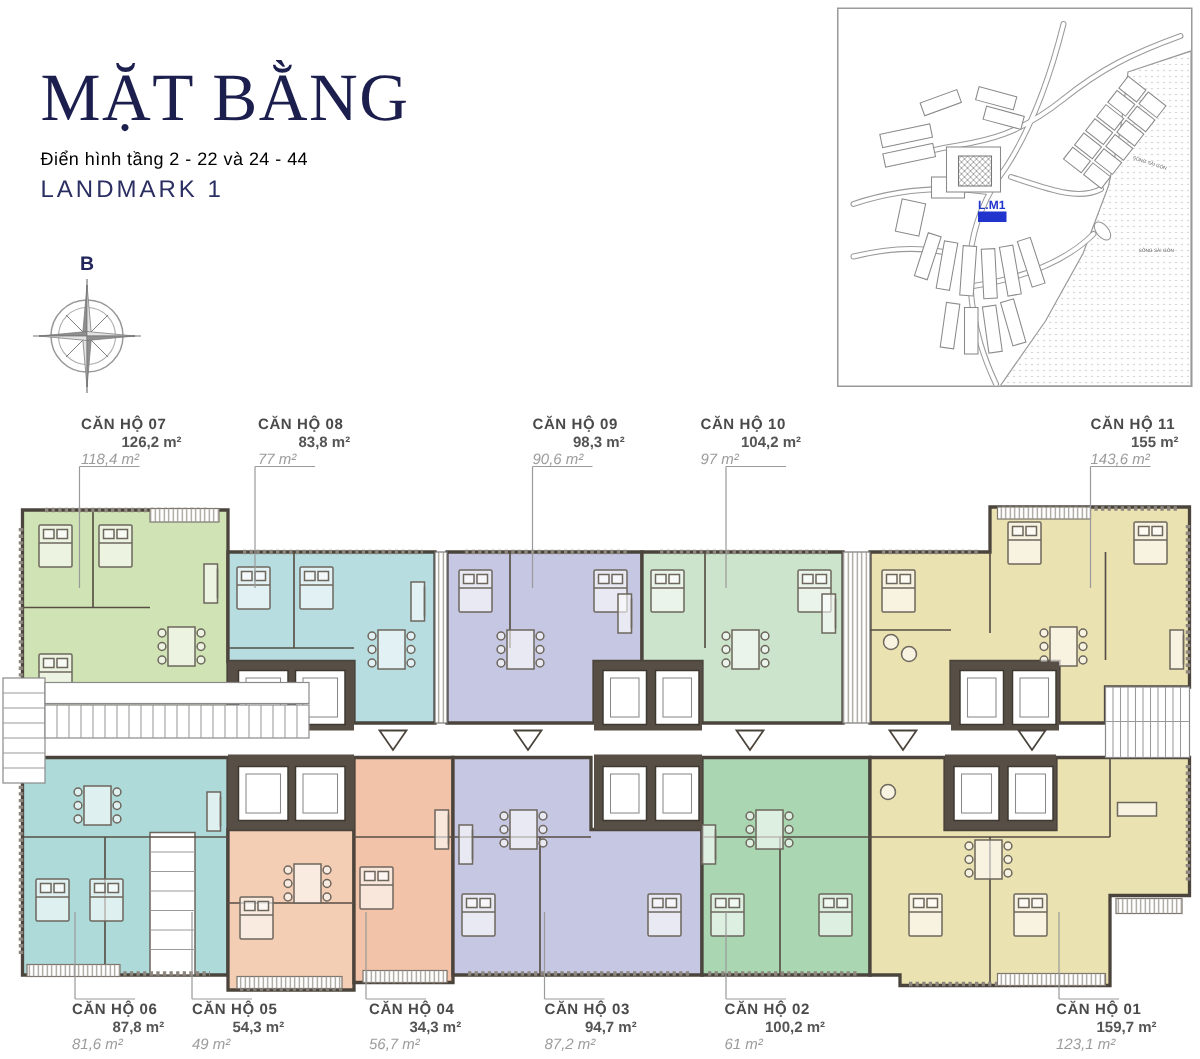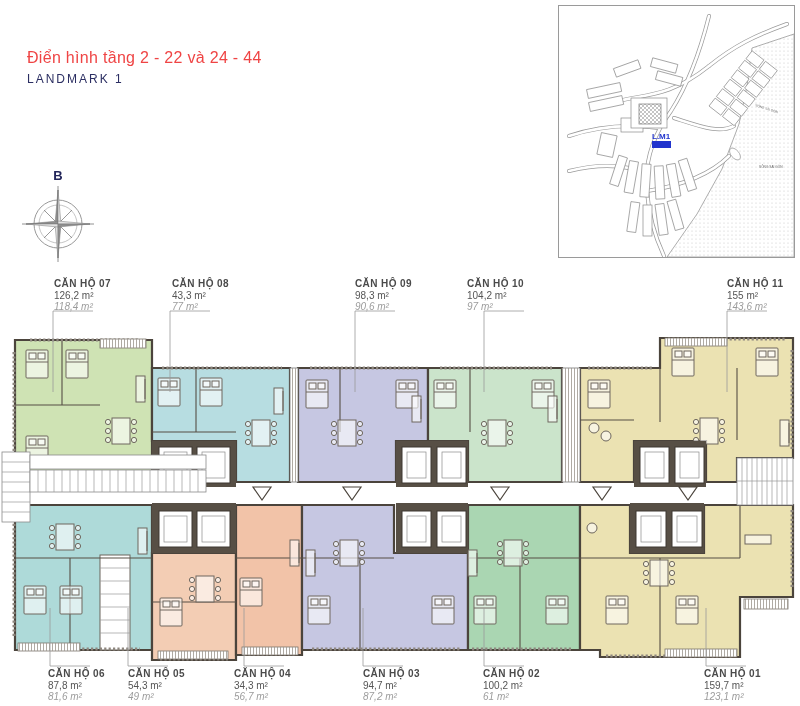--- a/index.html
+++ b/index.html
@@ -5,32 +5,32 @@
   html,body{margin:0;padding:0;}
   body{
     width:800px;height:706px;position:relative;background:#ffffff;
     font-family:"Liberation Sans",sans-serif;overflow:hidden;
   }
   .header{position:absolute;left:27px;top:40px;}
   .title{
     font-family:"Liberation Serif",serif;font-size:45px;line-height:50px;
     color:#1c1f4e;letter-spacing:1px;
   }
-  .subtitle{font-size:16px;color:#ef4444;margin-top:9px;letter-spacing:.3px;}
-  .building{font-size:12px;color:#2b2e62;margin-top:5px;letter-spacing:2px;}
+  .subtitle{font-size:12px;color:#000000;margin-top:9px;letter-spacing:.3px;}
+  .building{font-size:16px;color:#2b2e62;margin-top:5px;letter-spacing:2px;}
   .compass{position:absolute;left:18px;top:166px;}
   .sitemap{
     position:absolute;left:558px;top:5px;width:235px;height:251px;
     border:1px solid #9a9a9a;background:#fff;
   }
   .unit-label{position:absolute;font-size:10px;line-height:11.5px;color:#4b4b4b;white-space:nowrap;}
   .ul-top{top:278px;}
   .ul-bot{top:668px;}
   .u-name{font-weight:700;letter-spacing:.4px;color:#4a4a4a;}
-  .u-gross{font-weight:400;color:#555;}
+  .u-gross{font-weight:700;color:#555;margin-left:27px;}
   .u-net{color:#9c9c9c;font-style:italic;}
   .plan-svg{position:absolute;left:0;top:300px;}
   .unit{stroke:#4b443c;stroke-width:2.2;stroke-linejoin:miter;}
   .shaft{fill:#fff;stroke:#3e3832;stroke-width:1;}
   .shaft-in{fill:none;stroke:#8a8a8a;stroke-width:.7;}
   .iw{stroke:#574f45;stroke-width:1.1;fill:none;}
   .wd{stroke:#8d867e;stroke-width:3;stroke-dasharray:2.2 2.2;fill:none;}
   .furn{stroke:#6e675e;stroke-width:1;fill:#ffffff;fill-opacity:.6;}
   .leader{stroke:#9a9a9a;stroke-width:.8;fill:none;}
   .stair{fill:#fff;stroke:#8a8a8a;stroke-width:.8;}
@@ -41,20 +41,21 @@
   .roadi{stroke:#ffffff;stroke-width:2.6;fill:none;stroke-linecap:round;}
   .blk{fill:#fff;stroke:#8a8a8a;stroke-width:.7;}
   .lm1{font-weight:700;font-size:8px;font-family:"Liberation Sans",sans-serif;}
   .tiny{font-size:3.2px;fill:#666;font-family:"Liberation Sans",sans-serif;}
   .north{font-size:13px;fill:#23265a;font-weight:700;}
 </style>
 </head>
 <body>
 
 <div class="header">
+  <div class="title">MẶT BẰNG</div>
   <div class="subtitle">Điển hình tầng 2 - 22 và 24 - 44</div>
   <div class="building">LANDMARK 1</div>
 </div>
 
 <svg class="compass" width="80" height="100" viewBox="0 0 80 100">
   <text x="40" y="14" text-anchor="middle" class="north">B</text>
   <g stroke="#777" stroke-width="0.5">
     <line x1="40" y1="20" x2="40" y2="96" stroke="#777" stroke-width="0.8"></line>
     <line x1="4" y1="58" x2="76" y2="58" stroke="#777" stroke-width="0.8"></line>
     <circle cx="40" cy="58" r="24" fill="none" stroke="#999" stroke-width="1"></circle>
@@ -332,21 +333,21 @@
   <path class="leader" d="M50,666 h40 M50,666 V608 M128,666 h40 M128,666 V608 M244,666 h40 M244,666 V608 M363,666 h40 M363,666 V608 M484,666 h40 M484,666 V608 M706,666 h40 M706,666 V608"></path>
 </svg>
 
 <div class="unit-label ul-top" style="left:54px">
   <div class="u-name">CĂN HỘ 07</div>
   <div class="u-gross">126,2 m²</div>
   <div class="u-net">118,4 m²</div>
 </div>
 <div class="unit-label ul-top" style="left:172px">
   <div class="u-name">CĂN HỘ 08</div>
-  <div class="u-gross">43,3 m²</div>
+  <div class="u-gross">83,8 m²</div>
   <div class="u-net">77 m²</div>
 </div>
 <div class="unit-label ul-top" style="left:355px">
   <div class="u-name">CĂN HỘ 09</div>
   <div class="u-gross">98,3 m²</div>
   <div class="u-net">90,6 m²</div>
 </div>
 <div class="unit-label ul-top" style="left:467px">
   <div class="u-name">CĂN HỘ 10</div>
   <div class="u-gross">104,2 m²</div>
@@ -361,21 +362,21 @@
 <div class="unit-label ul-bot" style="left:48px">
   <div class="u-name">CĂN HỘ 06</div>
   <div class="u-gross">87,8 m²</div>
   <div class="u-net">81,6 m²</div>
 </div>
 <div class="unit-label ul-bot" style="left:128px">
   <div class="u-name">CĂN HỘ 05</div>
   <div class="u-gross">54,3 m²</div>
   <div class="u-net">49 m²</div>
 </div>
-<div class="unit-label ul-bot" style="left:234px">
+<div class="unit-label ul-bot" style="left:246px">
   <div class="u-name">CĂN HỘ 04</div>
   <div class="u-gross">34,3 m²</div>
   <div class="u-net">56,7 m²</div>
 </div>
 <div class="unit-label ul-bot" style="left:363px">
   <div class="u-name">CĂN HỘ 03</div>
   <div class="u-gross">94,7 m²</div>
   <div class="u-net">87,2 m²</div>
 </div>
 <div class="unit-label ul-bot" style="left:483px">

